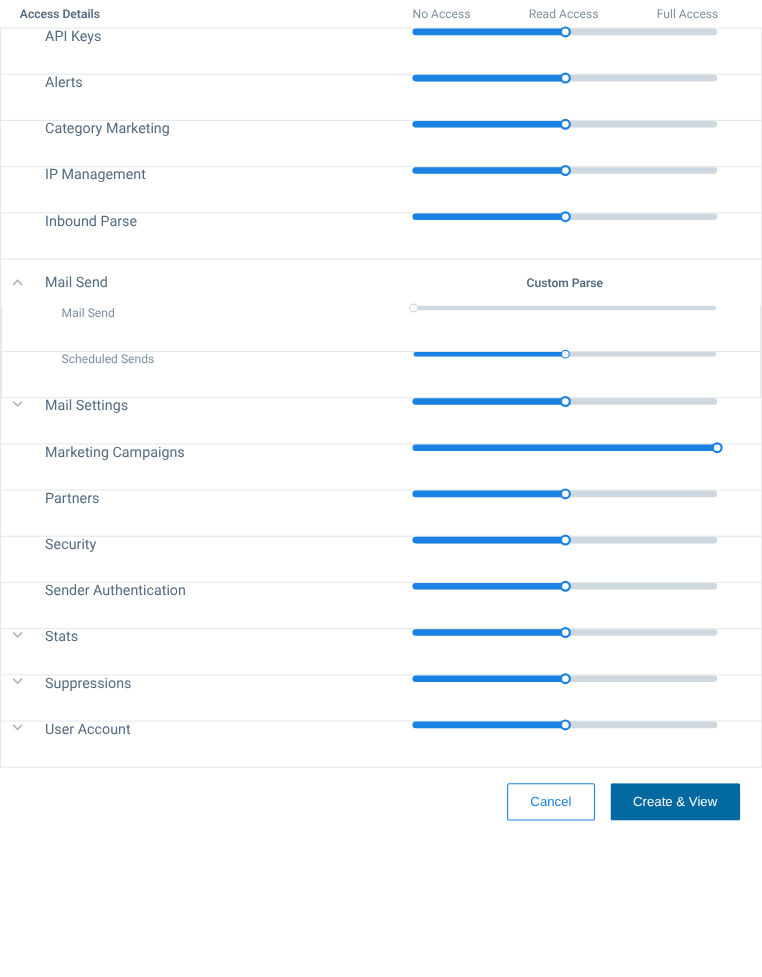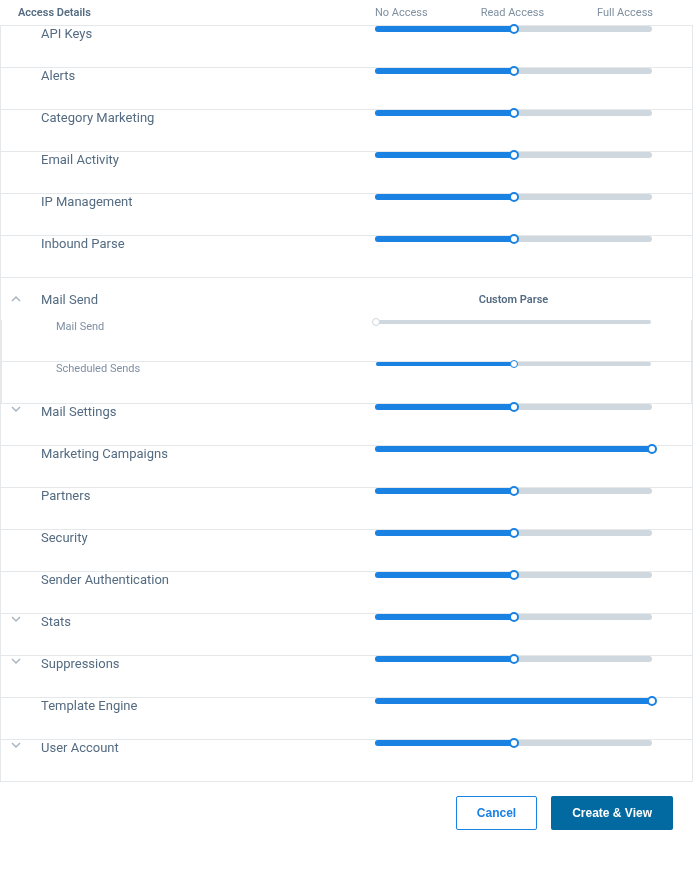--- a/index.html
+++ b/index.html
@@ -120,21 +120,20 @@
       justify-content: flex-end;
       gap: 14px;
       padding: 14px 20px 14px 0;
     }
     .btn {
       font-size: 12px;
       padding: 9px 20px;
       border-radius: 2px;
       cursor: pointer;
       border: 1px solid transparent;
-      font-weight: bold;
     }
     .btn-cancel {
       background: #fff;
       border-color: #1a82e2;
       color: #1a82e2;
     }
     .btn-primary {
       background: #0369a1;
       color: #fff;
     }
@@ -194,32 +193,20 @@
         <div class="slider">
     <div class="slider-fill" style="width:50%"></div>
     <div class="slider-thumb" style="left:50%"></div>
   </div>
       </div>
   </div>
     <div class="perm-row">
     <div class="perm-toggle">
       
     </div>
-    <div class="perm-label">Email Activity</div>
-    <div class="slider-area">
-        <div class="slider">
-    <div class="slider-fill" style="width:50%"></div>
-    <div class="slider-thumb" style="left:50%"></div>
-  </div>
-      </div>
-  </div>
-    <div class="perm-row">
-    <div class="perm-toggle">
-      
-    </div>
     <div class="perm-label">IP Management</div>
     <div class="slider-area">
         <div class="slider">
     <div class="slider-fill" style="width:50%"></div>
     <div class="slider-thumb" style="left:50%"></div>
   </div>
       </div>
   </div>
     <div class="perm-row">
     <div class="perm-toggle">
@@ -355,32 +342,20 @@
     <div class="perm-label">Suppressions</div>
     <div class="slider-area">
         <div class="slider">
     <div class="slider-fill" style="width:50%"></div>
     <div class="slider-thumb" style="left:50%"></div>
   </div>
       </div>
   </div>
     <div class="perm-row">
     <div class="perm-toggle">
-      
-    </div>
-    <div class="perm-label">Template Engine</div>
-    <div class="slider-area">
-        <div class="slider">
-    <div class="slider-fill" style="width:100%"></div>
-    <div class="slider-thumb" style="left:100%"></div>
-  </div>
-      </div>
-  </div>
-    <div class="perm-row">
-    <div class="perm-toggle">
       <svg class="chevron" viewBox="0 0 10 10">
           <path d="M1 3 L5 7 L9 3" fill="none" stroke="currentColor" stroke-width="1.5"></path>
         </svg>
     </div>
     <div class="perm-label">User Account</div>
     <div class="slider-area">
         <div class="slider">
     <div class="slider-fill" style="width:50%"></div>
     <div class="slider-thumb" style="left:50%"></div>
   </div>

